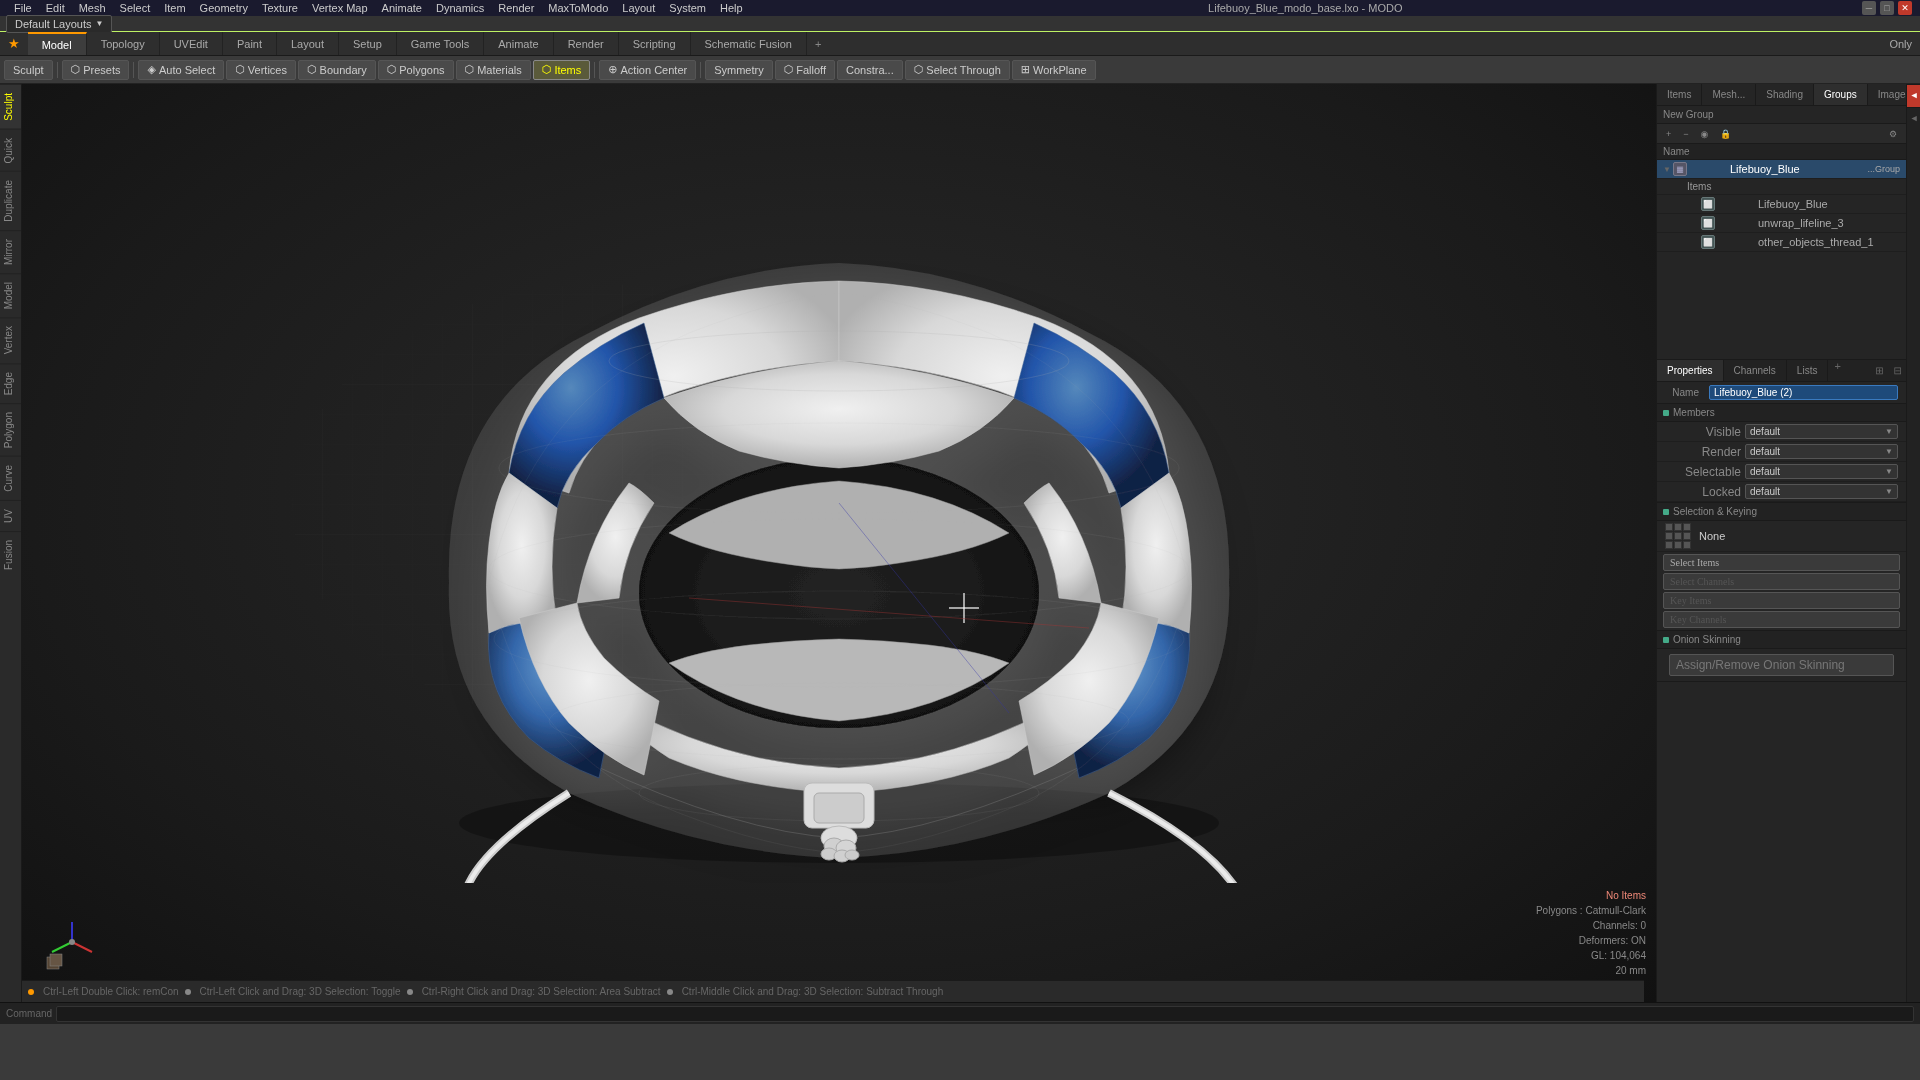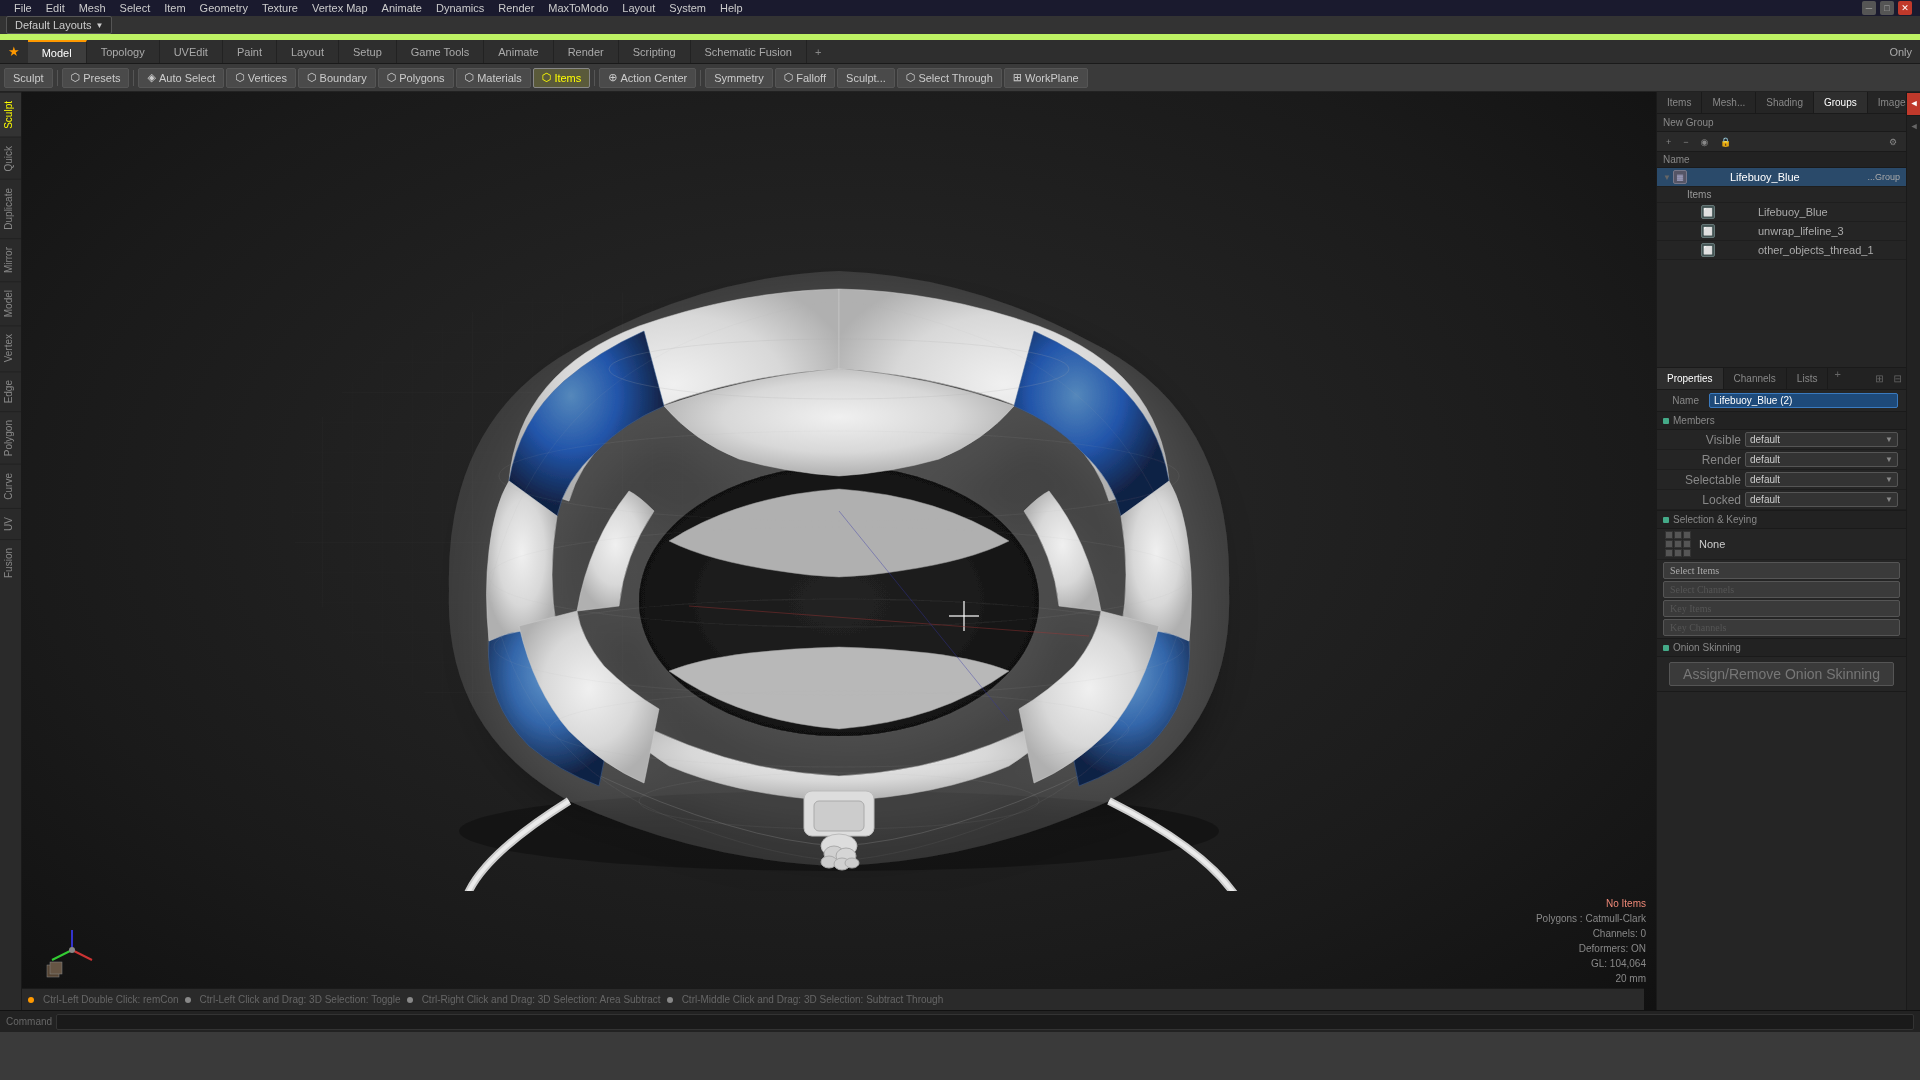--- a/index.html
+++ b/index.html
@@ -21,26 +21,26 @@
     #titlebar .win-btn { width: 14px; height: 14px; border-radius: 2px; display: flex; align-items: center; justify-content: center; font-size: 9px; cursor: pointer; }
     #titlebar .win-btn.min { background: #555; }
     #titlebar .win-btn.max { background: #555; }
     #titlebar .win-btn.close { background: #c0392b; color: #fff; }
     #titlebar .menu-bar { display: flex; gap: 2px; }
     #titlebar .menu-item { padding: 2px 6px; cursor: pointer; color: #ccc; }
     .menu-item { padding: 2px 7px; cursor: pointer; color: #bbb; font-size: 11px; border-radius: 2px; }
 
     
     #layoutbar {
-      height: 24px;
+      height: 16px;
       background: #333;
       display: flex;
       align-items: center;
       padding: 0 6px;
-      border-bottom: 6px solid #bef264;
+      border-bottom: 1px solid #bef264;
       gap: 4px;
     }
     .layout-dropdown { background: #2a2a2a; color: #ccc; border: 1px solid #555; padding: 2px 8px; font-size: 11px; border-radius: 2px; cursor: pointer; display: flex; align-items: center; gap: 4px; }
     .layout-dropdown:after { content: '▼'; font-size: 8px; }
 
     
     #tabbar {
       height: 24px;
       background: #2e2e2e;
       display: flex;
@@ -410,25 +410,25 @@
     }
     .edge-tab.active { background: #c0392b; color: #fff; }
 
     
     .prop-onion-btn {
       width: calc(100% - 12px);
       margin: 2px 6px;
       background: #3a3a3a;
       border: 1px solid #555;
       color: #777;
-      font-size: 14px;
+      font-size: 12px;
       padding: 3px 6px;
       border-radius: 2px;
       cursor: pointer;
-      text-align: center;
+      text-align: left;
     }
 
     
     ::-webkit-scrollbar { width: 6px; height: 6px; }
     ::-webkit-scrollbar-track { background: #1a1a1a; }
     ::-webkit-scrollbar-thumb { background: #444; border-radius: 3px; }
   </style>
 </head>
 <body>
 
@@ -443,20 +443,21 @@
     <span class="menu-item">Texture</span>
     <span class="menu-item">Vertex Map</span>
     <span class="menu-item">Animate</span>
     <span class="menu-item">Dynamics</span>
     <span class="menu-item">Render</span>
     <span class="menu-item">MaxToModo</span>
     <span class="menu-item">Layout</span>
     <span class="menu-item">System</span>
     <span class="menu-item">Help</span>
   </div>
+  <div class="title">Lifebuoy_Blue_modo_base.lxo - MODO</div>
   <div class="win-controls">
     <div class="win-btn min">─</div>
     <div class="win-btn max">□</div>
     <div class="win-btn close">✕</div>
   </div>
 </div>
 
 <div id="layoutbar">
   <div class="layout-dropdown">Default Layouts</div>
 </div>
@@ -515,21 +516,21 @@
   <div class="toolbar-btn">
     <span>⊕</span>
     <span>Action Center</span>
   </div>
   <div class="toolbar-sep"></div>
   <div class="toolbar-btn">Symmetry</div>
   <div class="toolbar-btn">
     <span>⬡</span>
     <span>Falloff</span>
   </div>
-  <div class="toolbar-btn">Sculpt...</div>
+  <div class="toolbar-btn">Constra...</div>
   <div class="toolbar-btn">
     <span>⬡</span>
     <span>Select Through</span>
   </div>
   <div class="toolbar-btn">
     <span>⊞</span>
     <span>WorkPlane</span>
   </div>
 </div>
 

